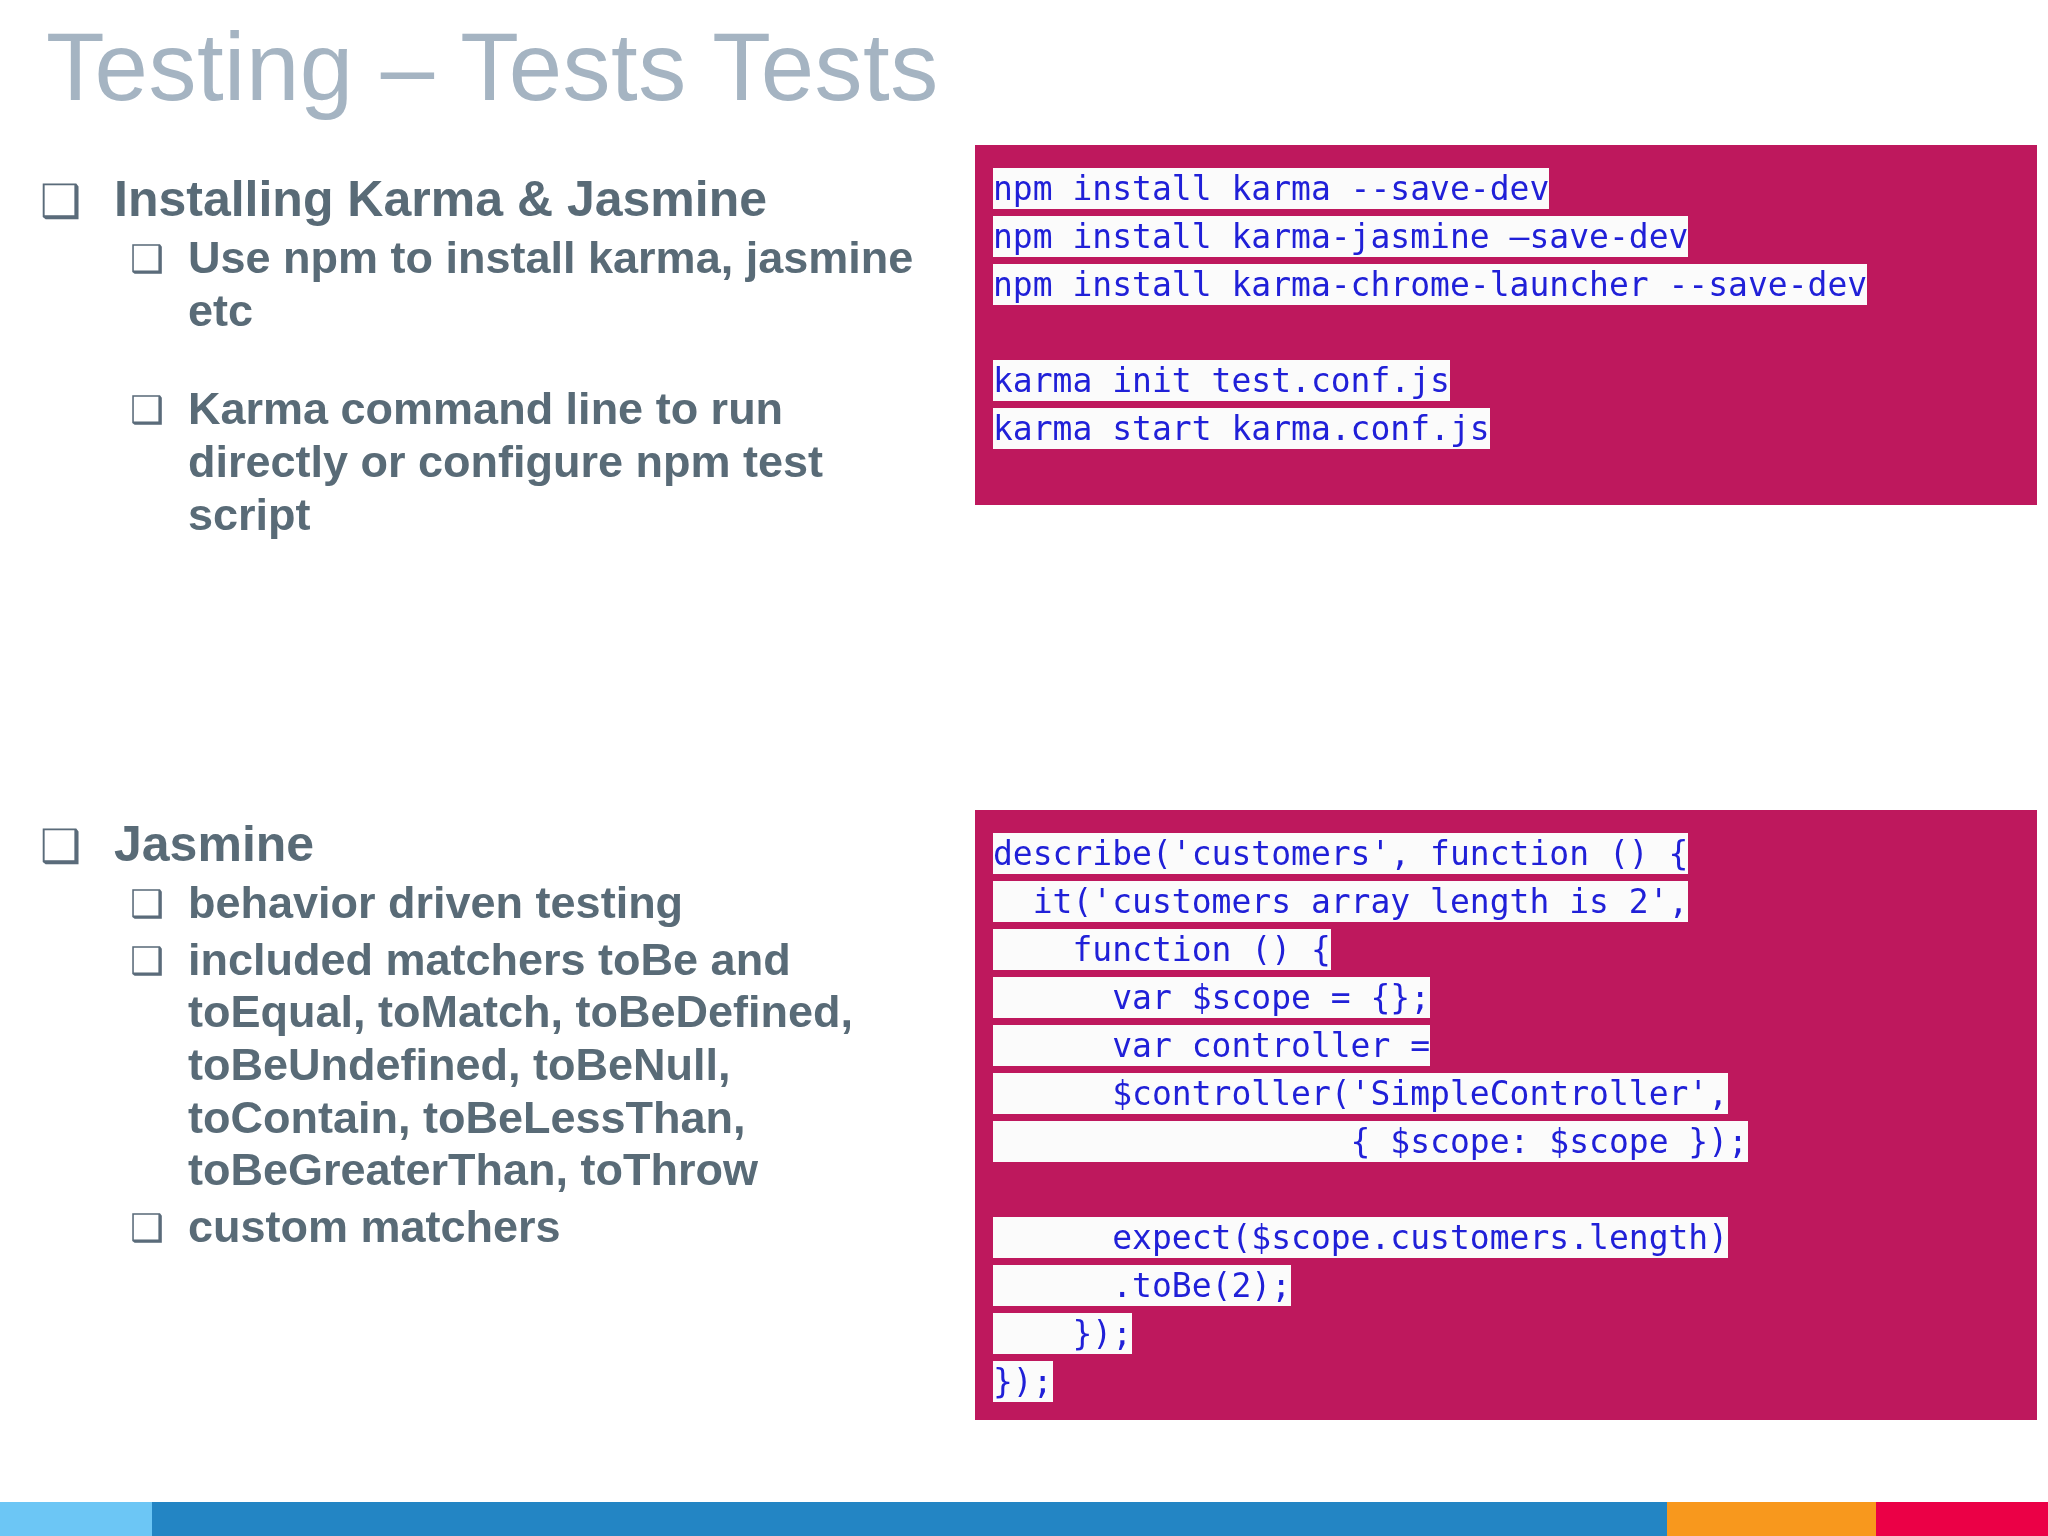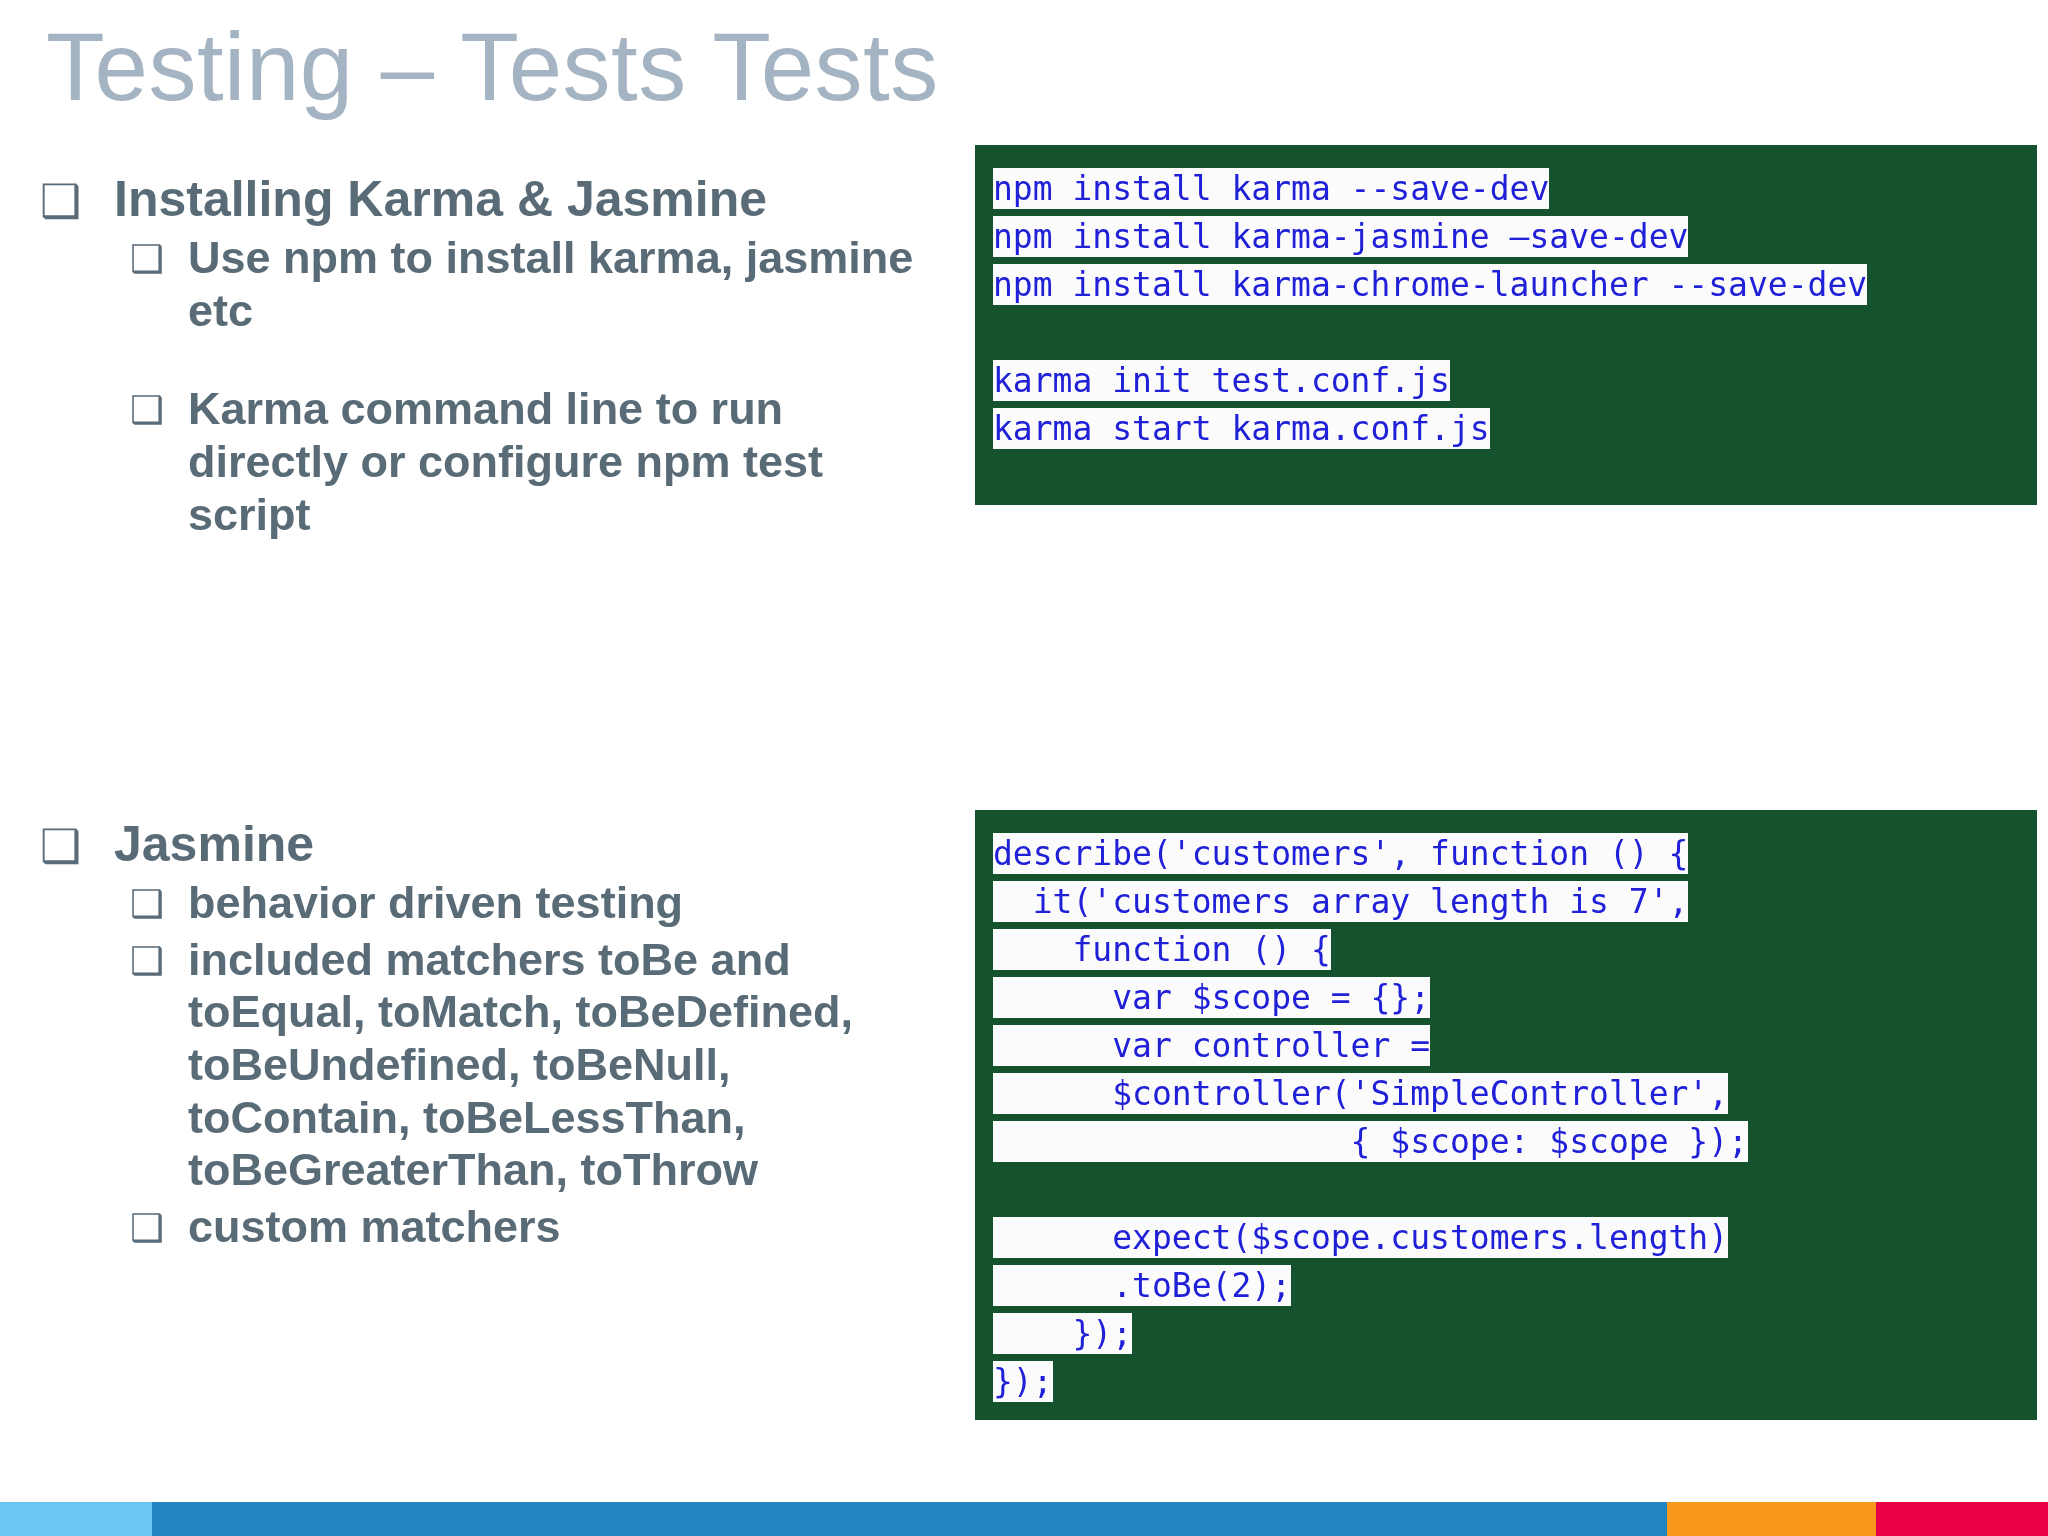--- a/index.html
+++ b/index.html
@@ -85,21 +85,21 @@
   .lvl2 .bullet-text {
     font-size: 45px;
     line-height: 1.17;
   }
 
   .spacer-gap { height: 42px; }
 
   
   .code-panel {
     position: absolute;
-    background: #14532d;
+    background: #be185d;
     box-sizing: border-box;
   }
   #code-panel-karma {
     left: 975px;
     top: -25px;
     width: 1062px;
     height: 360px;
   }
   #code-panel-jasmine {
     left: 975px;
@@ -203,21 +203,21 @@
         <div class="code-line"><span>npm install karma-chrome-launcher --save-dev</span></div>
         <div class="code-line blank"><span> </span></div>
         <div class="code-line"><span>karma init test.conf.js</span></div>
         <div class="code-line"><span>karma start karma.conf.js</span></div>
       </div>
   </div>
 
   <div class="code-panel" id="code-panel-jasmine">
     <div class="code-lines" id="jasmine-code-lines">
         <div class="code-line"><span>describe('customers', function () {</span></div>
-        <div class="code-line"><span>  it('customers array length is 7',</span></div>
+        <div class="code-line"><span>  it('customers array length is 2',</span></div>
         <div class="code-line"><span>    function () {</span></div>
         <div class="code-line"><span>      var $scope = {};</span></div>
         <div class="code-line"><span>      var controller =</span></div>
         <div class="code-line"><span>      $controller('SimpleController',</span></div>
         <div class="code-line"><span>                  { $scope: $scope });</span></div>
         <div class="code-line blank"><span> </span></div>
         <div class="code-line"><span>      expect($scope.customers.length)</span></div>
         <div class="code-line"><span>      .toBe(2);</span></div>
         <div class="code-line"><span>    });</span></div>
         <div class="code-line"><span>});</span></div>

